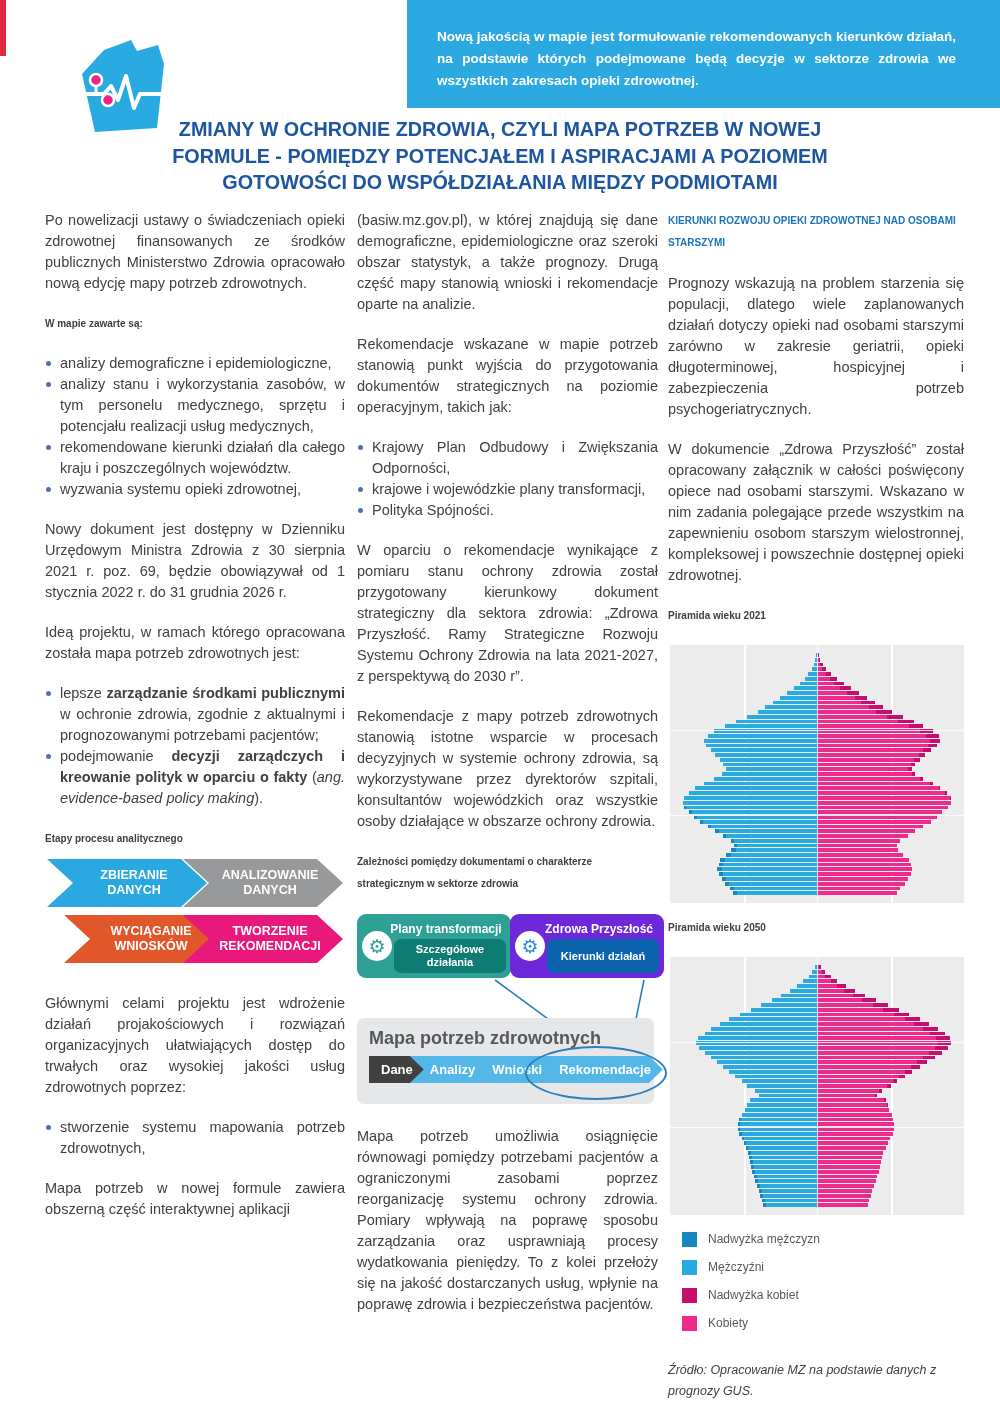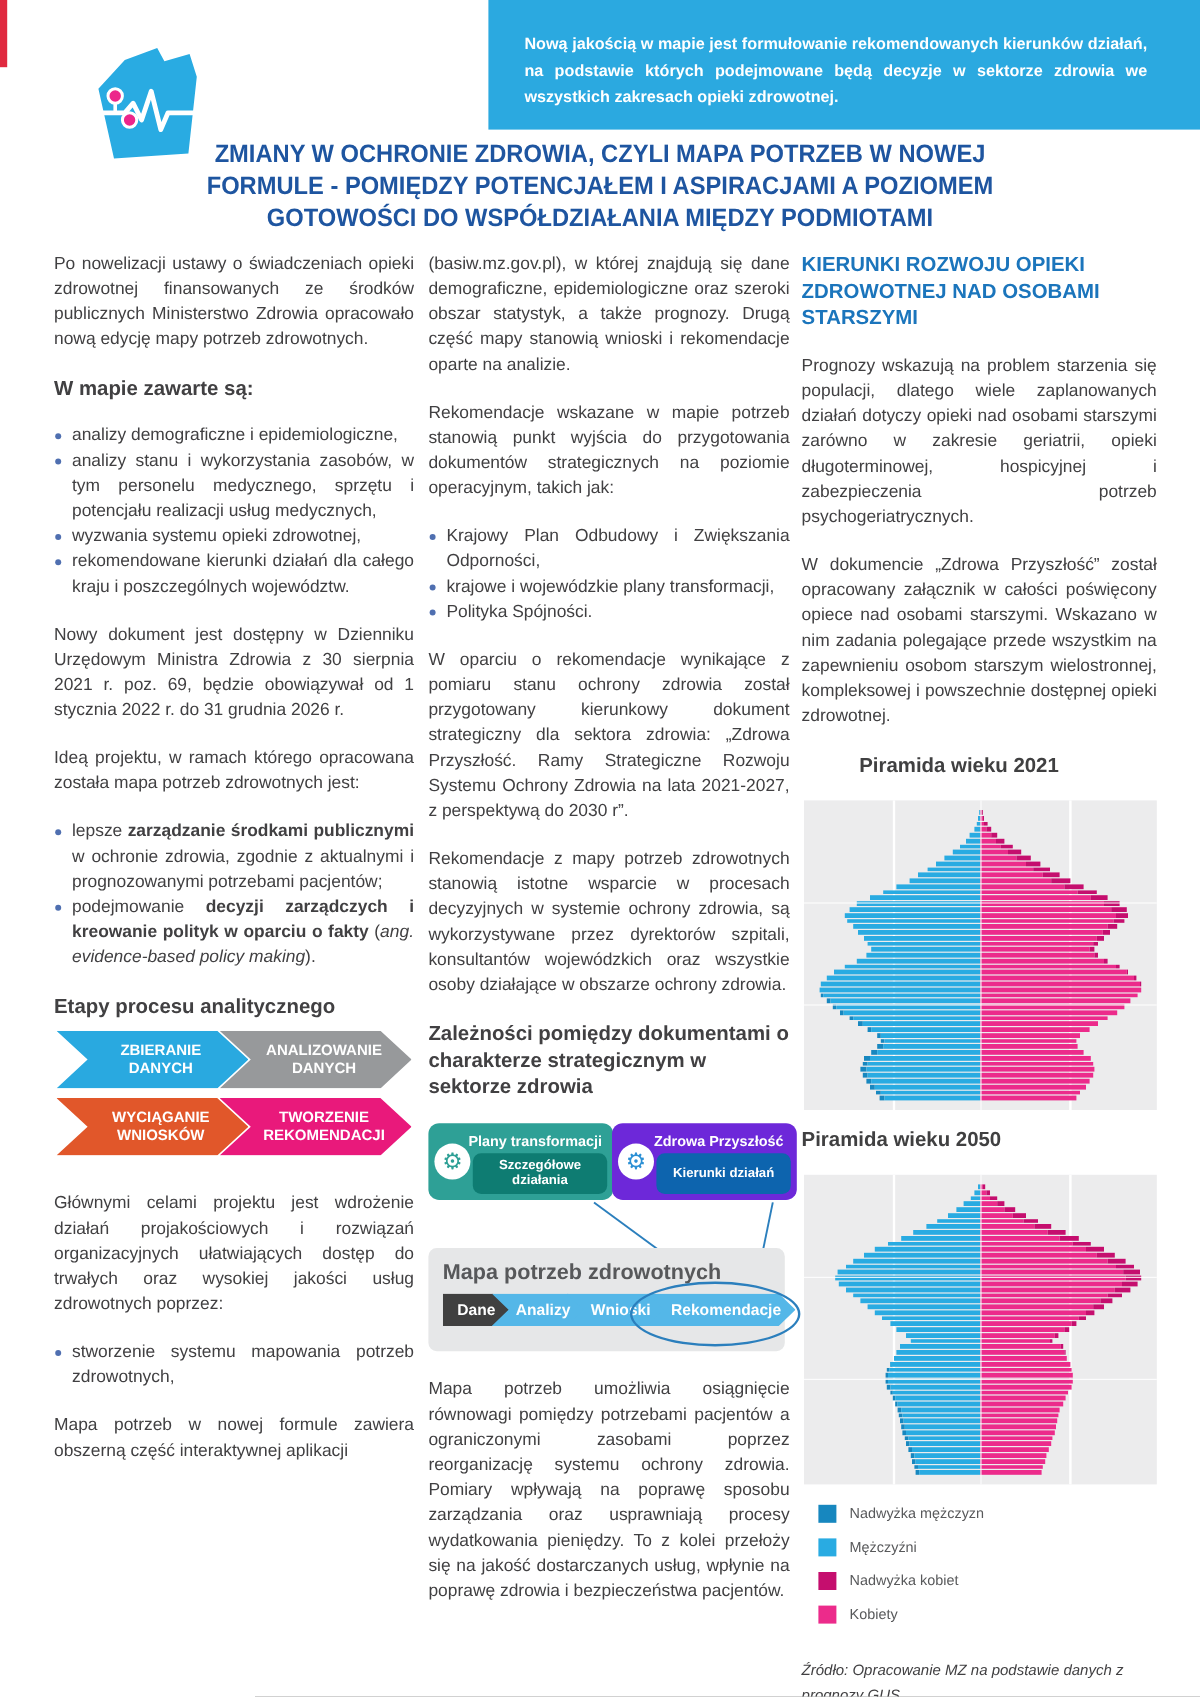--- a/index.html
+++ b/index.html
@@ -17,34 +17,34 @@
           text-align:justify;}
   
   .doc-title{position:absolute;left:0;top:116px;width:1000px;text-align:center;font-weight:bold;
              font-size:21px;line-height:26.5px;transform:scaleX(0.94);transform-origin:50% 0;}
   
   .col{position:absolute;top:210px;font-size:14.5px;line-height:21px;text-align:justify;}
   .col1{left:45px;width:300px;}
   .col2{left:357px;width:301px;}
   .col3{left:668px;width:296px;}
   .col p{margin:0 0 19px 0;}
-  .col h3{margin:0 0 19px 0;font-size:17px;}
+  .col h3{margin:0 0 19px 0;font-size:10px;}
   .col ul{list-style:none;margin:0 0 19px 0;padding:0;}
   .col li{position:relative;padding-left:15px;margin:0;}
   .col li::before{content:"";position:absolute;left:1px;top:8px;width:5px;height:5px;border-radius:50%;background:#4F6FB0;}
   .blue-head{font-weight:bold;line-height:22px;font-size:15.5px;text-align:left;margin:0 0 17px 0;}
   .pyr-head{font-weight:bold;font-size:17px;color:#404041;text-align:left;margin:0 0 14px 0;}
   
   .parrows{position:relative;height:112px;margin:4px 0 22px 0;}
   .parrow{position:absolute;width:160px;height:48px;color:#fff;font-weight:bold;font-size:12.5px;
           line-height:15px;display:flex;flex-direction:column;justify-content:center;align-items:center;
           text-align:center;padding-left:14px;box-sizing:border-box;
           clip-path:polygon(0 0,calc(100% - 26px) 0,100% 50%,calc(100% - 26px) 100%,0 100%,26px 50%);}
   .pa0{left:2px;top:0;}  .pa1{left:138px;top:0;}
-  .pa2{left:2px;top:56px;} .pa3{left:138px;top:56px;}
+  .pa2{left:19px;top:56px;} .pa3{left:138px;top:56px;}
   
   .diagram{position:relative;height:196px;margin:0 0 16px 0;text-align:left;}
   .dbox{position:absolute;top:0;width:154px;height:64px;border-radius:9px;color:#fff;box-sizing:border-box;}
   .dbox.b1{left:0;} .dbox.b2{left:153px;}
   .dbox-title{font-size:12px;font-weight:bold;text-align:center;padding:5px 2px 0 26px;white-space:nowrap;}
   .dsub{position:absolute;left:37px;right:5px;top:25px;bottom:5px;border-radius:7px;display:flex;
         align-items:center;justify-content:center;text-align:center;font-size:11px;font-weight:bold;line-height:13px;}
   .dicon{position:absolute;left:5px;top:17px;width:30px;height:30px;border-radius:50%;background:#fff;
          display:flex;align-items:center;justify-content:center;font-size:19px;}
   .dgray{position:absolute;left:0;top:104px;width:297px;height:86px;border-radius:7px;box-sizing:border-box;
@@ -104,22 +104,22 @@
     <div>FORMULE - POMIĘDZY POTENCJAŁEM I ASPIRACJAMI A POZIOMEM</div>
     <div>GOTOWOŚCI DO WSPÓŁDZIAŁANIA MIĘDZY PODMIOTAMI</div>
   </div>
 
   <div class="col col1">
     <p>Po nowelizacji ustawy o świadczeniach opieki zdrowotnej finansowanych ze środków publicznych Ministerstwo Zdrowia opracowało nową edycję mapy potrzeb zdrowotnych.</p>
     <h3>W mapie zawarte są:</h3>
     <ul>
       <li>analizy demograficzne i epidemiologiczne,</li>
       <li>analizy stanu i wykorzystania zasobów, w tym personelu medycznego, sprzętu i potencjału realizacji usług medycznych,</li>
+      <li>rekomendowane kierunki działań dla całego kraju i poszczególnych województw.</li>
       <li>wyzwania systemu opieki zdrowotnej,</li>
-      <li>rekomendowane kierunki działań dla całego kraju i poszczególnych województw.</li>
     </ul>
     <p>Nowy dokument jest dostępny w Dzienniku Urzędowym Ministra Zdrowia z 30 sierpnia 2021 r. poz. 69, będzie obowiązywał od 1 stycznia 2022 r. do 31 grudnia 2026 r.</p>
     <p>Ideą projektu, w ramach którego opracowana została mapa potrzeb zdrowotnych jest:</p>
     <ul>
       <li><span>lepsze </span><span style="font-weight: bold;">zarządzanie środkami publicznymi</span><span> w ochronie zdrowia, zgodnie z aktualnymi i prognozowanymi potrzebami pacjentów;</span></li>
       <li><span>podejmowanie </span><span style="font-weight: bold;">decyzji zarządczych i kreowanie polityk w oparciu o fakty</span><span> (</span><span style="font-style: italic;">ang. evidence-based policy making</span><span>).</span></li>
     </ul>
     <h3 style="margin-bottom:10px;">Etapy procesu analitycznego</h3>
 
     <div class="parrows">
@@ -194,21 +194,21 @@
     </div>
 
     <p>Mapa potrzeb umożliwia osiągnięcie równowagi pomiędzy potrzebami pacjentów a ograniczonymi zasobami poprzez reorganizację systemu ochrony zdrowia. Pomiary wpływają na poprawę sposobu zarządzania oraz usprawniają procesy wydatkowania pieniędzy. To z kolei przełoży się na jakość dostarczanych usług, wpłynie na poprawę zdrowia i bezpieczeństwa pacjentów.</p>
   </div>
 
   <div class="col col3">
     <h3 class="blue-head" style="color: rgb(27, 117, 188);">KIERUNKI ROZWOJU OPIEKI ZDROWOTNEJ NAD OSOBAMI STARSZYMI</h3>
     <p>Prognozy wskazują na problem starzenia się populacji, dlatego wiele zaplanowanych działań dotyczy opieki nad osobami starszymi zarówno w zakresie geriatrii, opieki długoterminowej, hospicyjnej i zabezpieczenia potrzeb psychogeriatrycznych.</p>
     <p>W dokumencie „Zdrowa Przyszłość” został opracowany załącznik w całości poświęcony opiece nad osobami starszymi. Wskazano w nim zadania polegające przede wszystkim na zapewnieniu osobom starszym wielostronnej, kompleksowej i powszechnie dostępnej opieki zdrowotnej.</p>
 
-    <h3 class="pyr-head" style="margin-top:6px;margin-left:48px;">Piramida wieku 2021</h3>
+    <h3 class="pyr-head" style="margin-top:6px;">Piramida wieku 2021</h3>
     <div class="pyr" style="background: rgb(236, 236, 237);">
       <div class="gl glv" style="left:25%;"></div>
         <div class="gl glv" style="left:75%;"></div>
       <div class="gl glh" style="top:33%;"></div>
         <div class="gl glh" style="top:66%;"></div>
       <div class="rows">
           <div class="prow">
             <div class="phalf left">
               <div style="width: 0%; background: rgb(23, 135, 191);"></div>
               <div style="width: 0.55814%; background: rgb(41, 171, 226);"></div>

